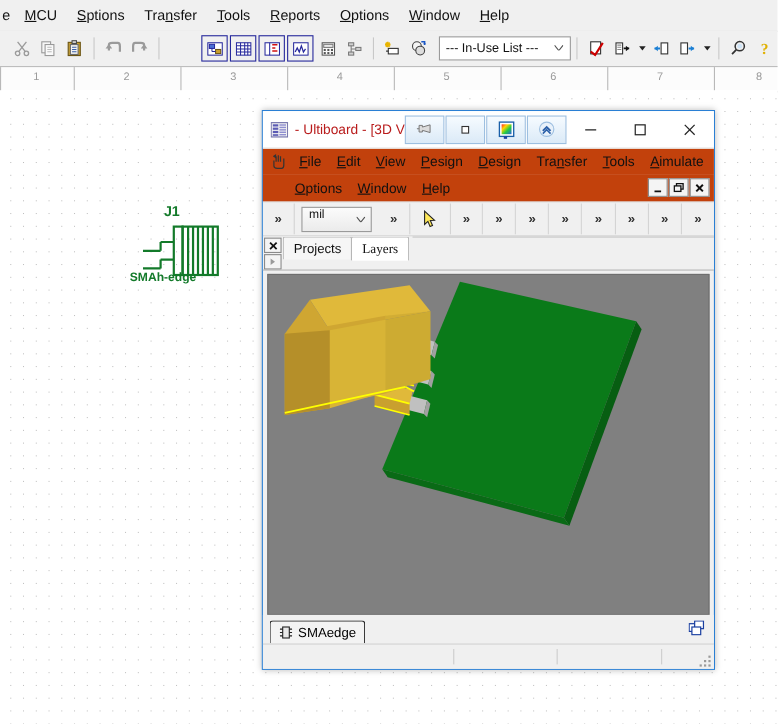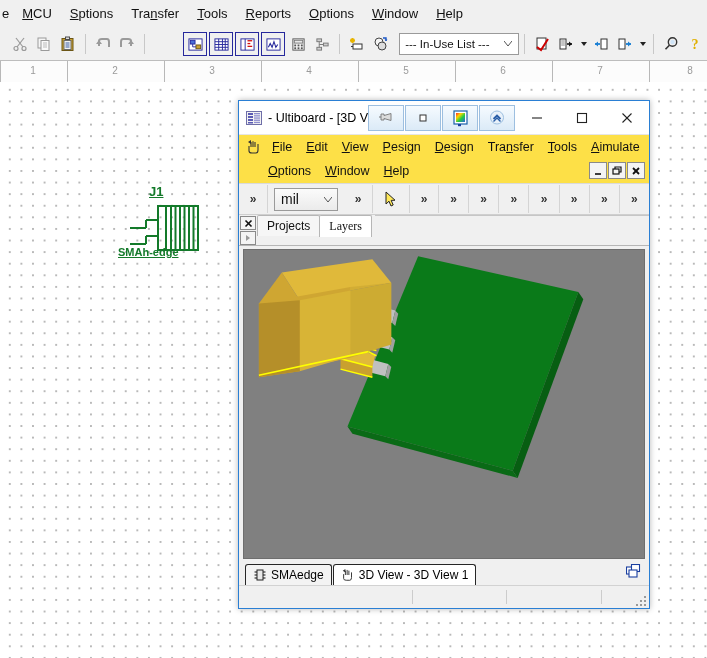--- a/index.html
+++ b/index.html
@@ -136,21 +136,20 @@
     left: 118px; top: 102px;
     width: 110px; height: 80px;
   }
   .sym-label {
     position: absolute;
     font-family: "Liberation Sans", sans-serif;
     font-weight: bold;
     color: #137a2a;
     font-size: 13px;
     white-space: nowrap;
-    text-decoration: underline;
   }
   .sym-ref  { left: 31px; top: 0px; }
   .sym-name { left: 0px;  top: 62px; font-size: 11px; }
 
   
   #ultiboard-window {
     position: absolute;
     left: 238px;
     top: 100px;
     width: 410px;
@@ -171,21 +170,21 @@
     flex: 0 0 auto;
     border-bottom: 1px solid #e6e6e6;
   }
   .ub-appicon {
     width: 16px; height: 16px;
     margin-left: 7px; margin-right: 6px;
     flex: 0 0 auto;
   }
   .ub-title-text {
     font-size: 12.5px;
-    color: #000000;
+    color: #b91c1c;
     white-space: nowrap;
     overflow: hidden;
   }
   .ub-winbtns {
     position: absolute;
     right: 0; top: 0;
     height: 33px;
     display: flex;
   }
   .ub-winbtn {
@@ -209,21 +208,21 @@
     display: flex; align-items: center; justify-content: center;
     margin-right: 1px;
     cursor: default;
     position: relative;
   }
 
   .ub-menubar {
     height: 24px;
     display: flex;
     align-items: center;
-    background: #fde047;
+    background: #c2410c;
     padding-left: 4px;
     flex: 0 0 auto;
   }
   .ub-menubar.row2 { position: relative; }
   .ub-menu-item {
     padding: 3px 7px;
     font-size: 12.5px;
     color: #111;
     white-space: nowrap;
     cursor: default;
@@ -262,22 +261,22 @@
     border-right: 1px solid #d4d4d4;
     font-size: 12px;
     font-weight: bold;
     color: #333;
     cursor: default;
   }
   .unit-combo {
     width: 56px; height: 21px;
     border: 1px solid #9a9a9a;
     background: linear-gradient(#fbfbfb,#ebebeb);
-    display: flex; align-items: center;
-    font-size: 14px;
+    display: flex; align-items: flex-start;
+    font-size: 11px;
     padding-left: 6px;
     margin: 0 6px;
     position: relative;
     color: #111;
   }
   .unit-combo .sel-caret { position:absolute; right:5px; top:8px; width:8px; height:5px; }
   .tool-cursor-btn {
     width: 36px; height: 28px;
     display: flex; align-items: center; justify-content: center;
     border-right: 1px solid #d4d4d4;
@@ -905,28 +904,20 @@
           <line x1="1.5" y1="4" x2="4" y2="4"></line>
             <line x1="1.5" y1="7" x2="4" y2="7"></line>
             <line x1="1.5" y1="10" x2="4" y2="10"></line>
           <line x1="10" y1="4" x2="12.5" y2="4"></line>
             <line x1="10" y1="7" x2="12.5" y2="7"></line>
             <line x1="10" y1="10" x2="12.5" y2="10"></line>
         </g>
       </svg>
       <span>SMAedge</span>
     </div>
-    <div class="doc-tab active">
-      <svg width="14" height="14" viewBox="0 0 16 16">
-        <path d="M3 7 L3 12 Q3 14 6 14 L10 14 Q12 14 12 11 L12 5" fill="none" stroke="#333" stroke-width="1.1"></path>
-        <path d="M5 8 L5 3 M7 8 L7 2.2 M9 8 L9 3" stroke="#333" stroke-width="1.1"></path>
-        <path d="M2 3 L5 1 L5 5 Z" fill="#333"></path>
-      </svg>
-      <span>3D View - 3D View 1</span>
-    </div>
     <div class="doctabs-right">
       <svg width="15" height="14" viewBox="0 0 15 14">
         <rect x="0.5" y="3" width="8" height="7" fill="#fff" stroke="#1a3fa0" stroke-width="1.1"></rect>
         <rect x="5.5" y="0.5" width="8" height="7" fill="#fff" stroke="#1a3fa0" stroke-width="1.1"></rect>
         <rect x="3" y="6" width="8" height="7" fill="#fff" stroke="#1a3fa0" stroke-width="1.1"></rect>
       </svg>
     </div>
   </div>
 
   <div class="ub-statusbar">

